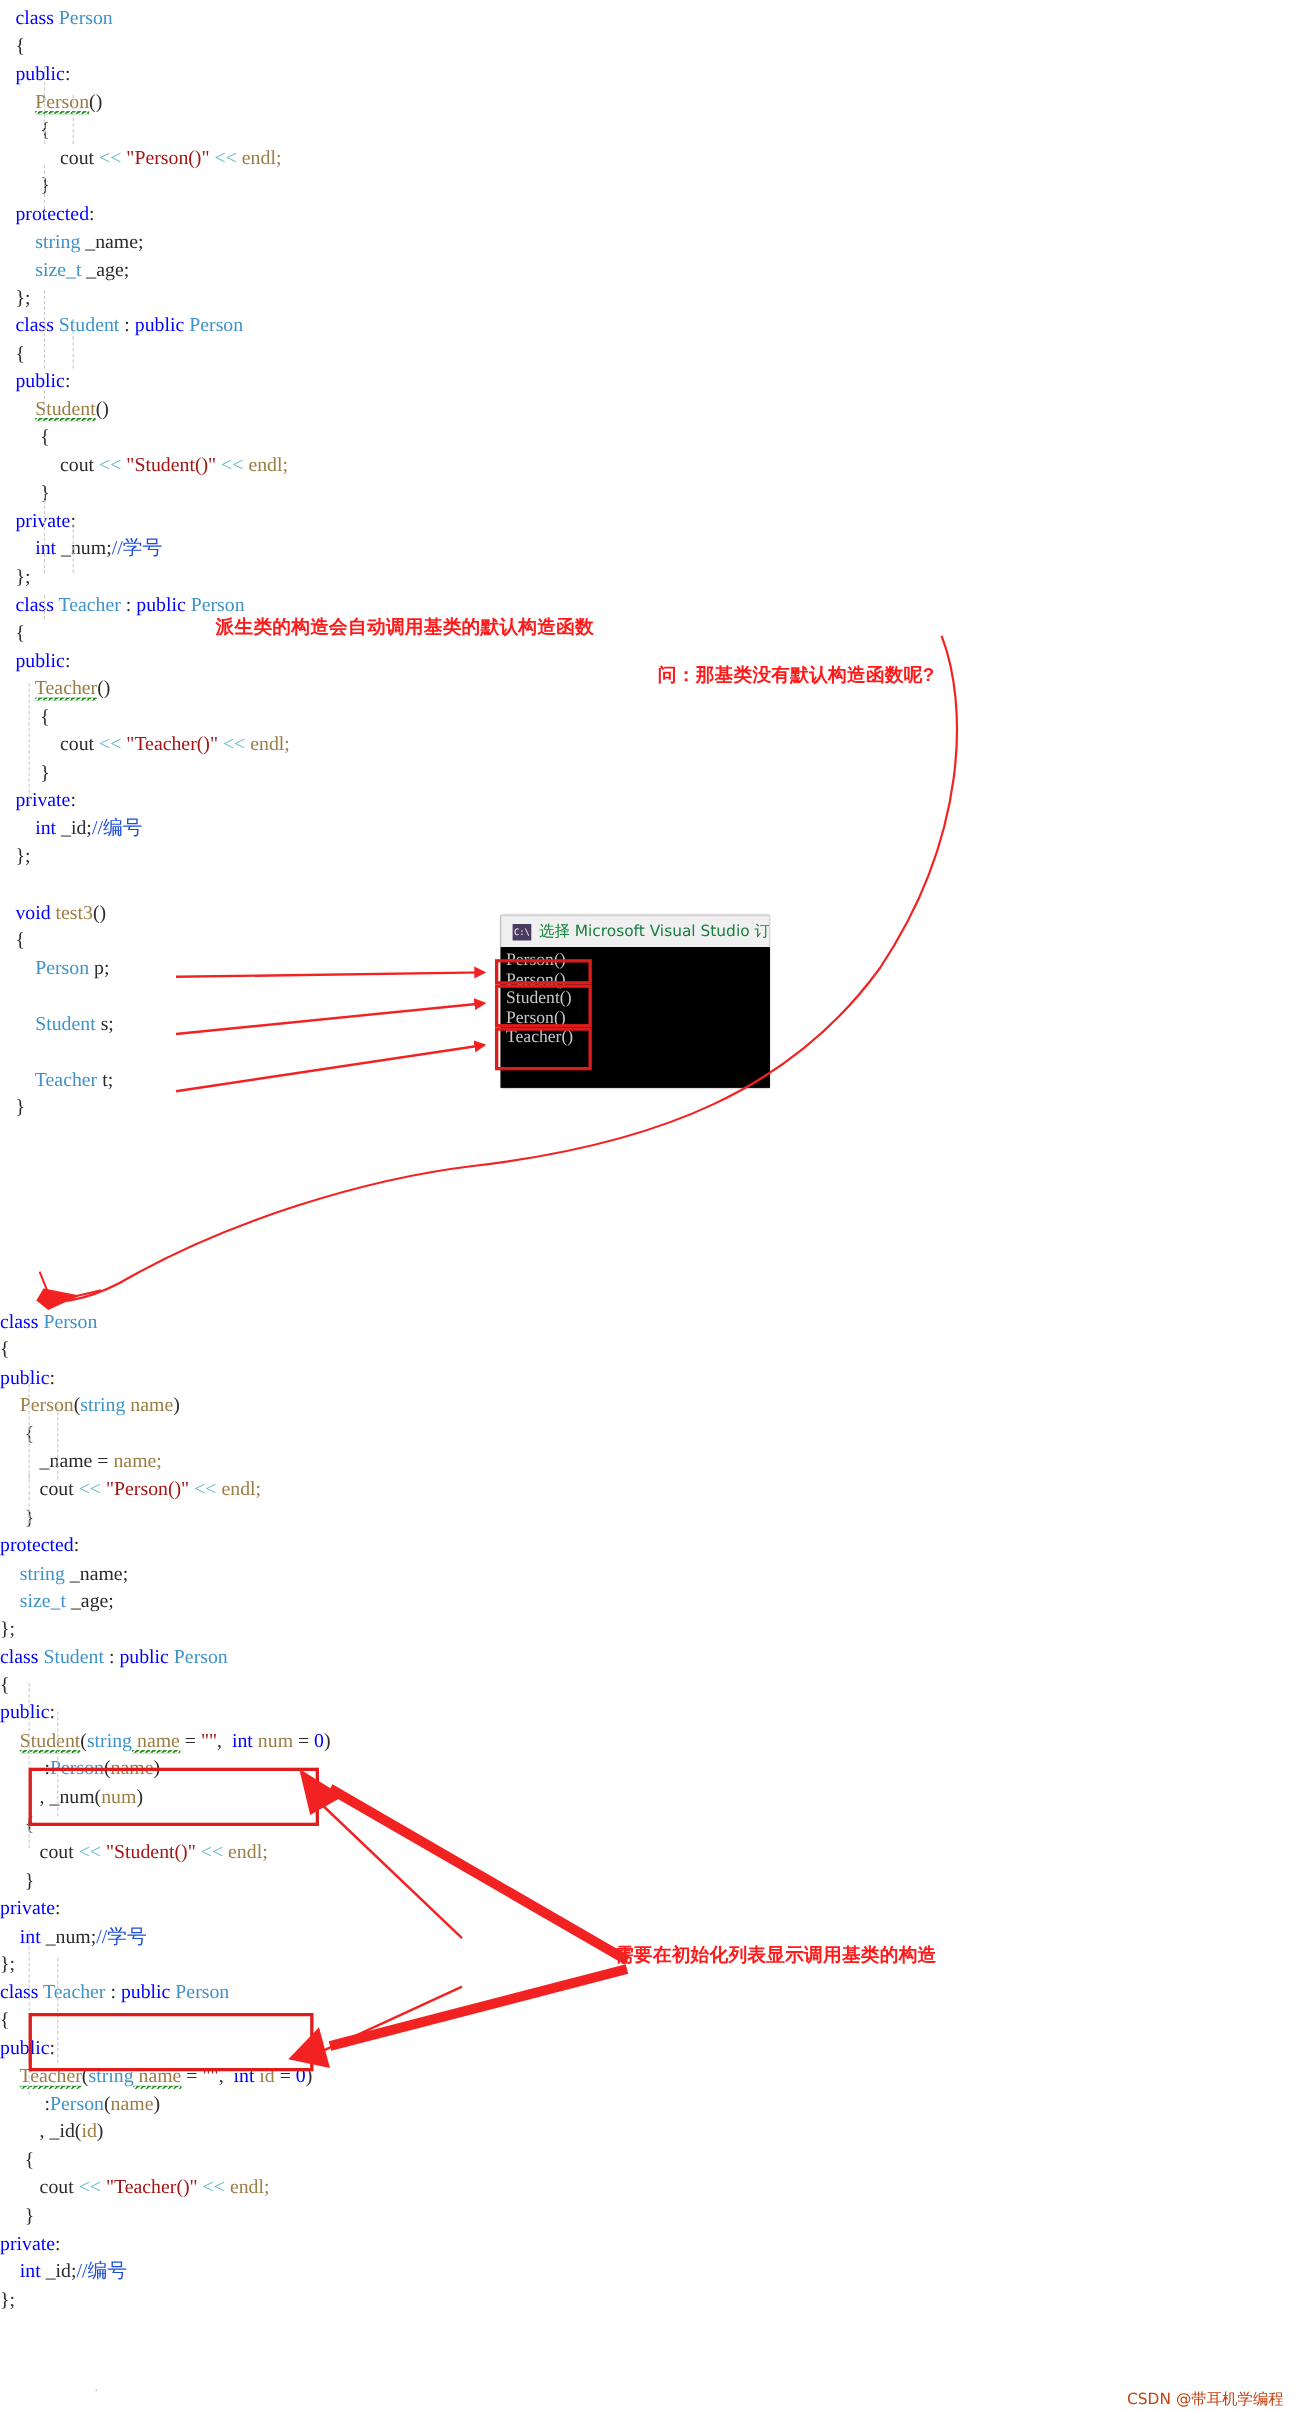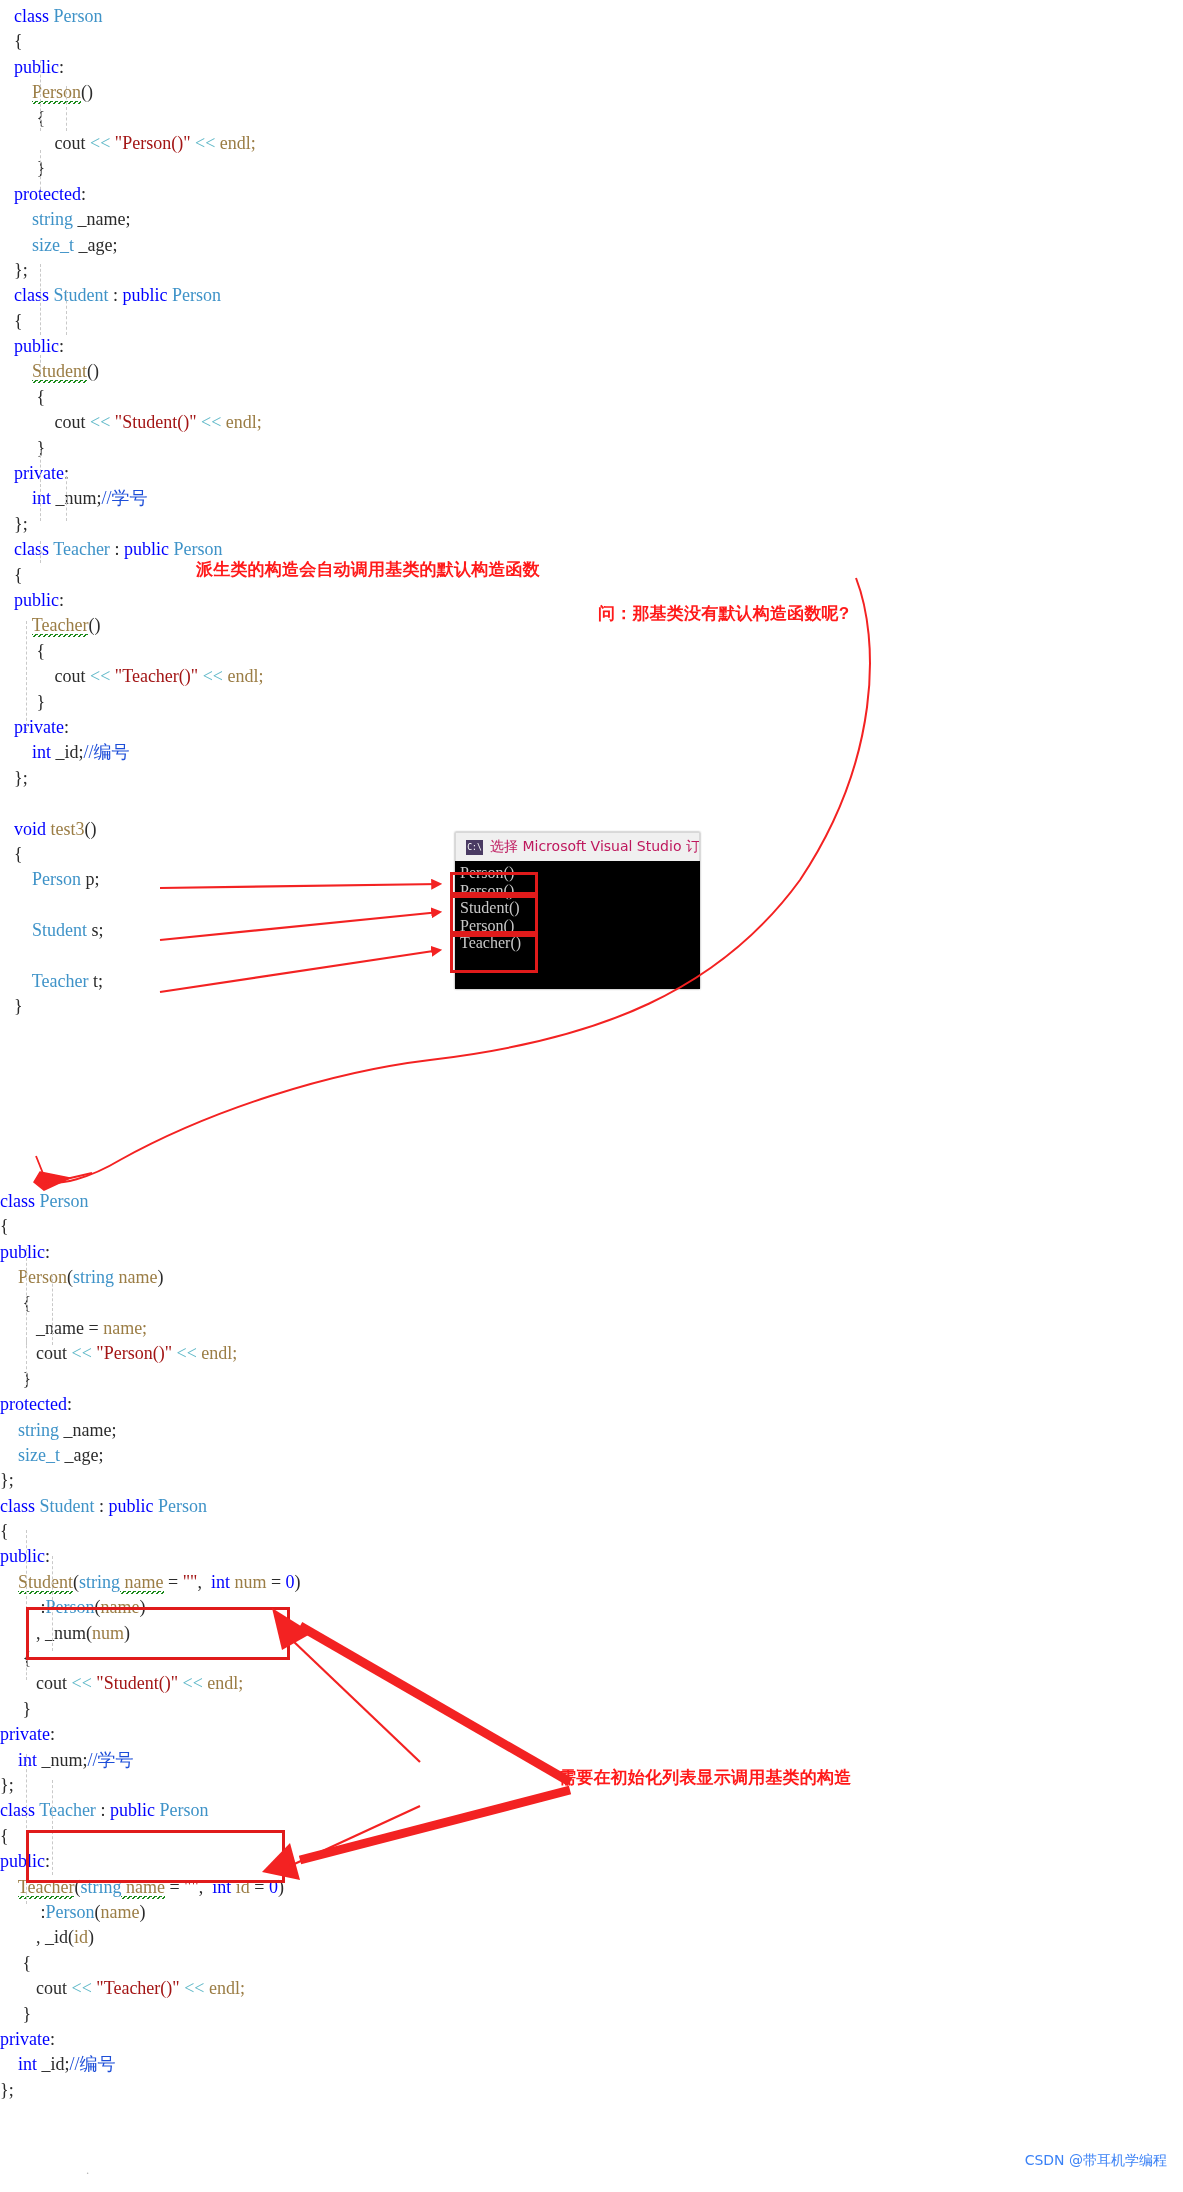--- a/index.html
+++ b/index.html
@@ -104,21 +104,21 @@
     font-family: "DejaVu Sans Mono", monospace;
     font-size: 8px;
     line-height: 15px;
     text-align: center;
     margin-right: 7px;
     flex: none;
   }
   #console-title {
     font-family: "DejaVu Sans", "Liberation Sans", sans-serif;
     font-size: 14px;
-    color: #be185d;
+    color: #15803d;
     white-space: nowrap;
     overflow: hidden;
   }
   #console-body {
     position: absolute;
     left: 1px; top: 29px;
     width: 243px;
     height: 126px;
     background: #000000;
     padding: 3px 0 0 4px;
@@ -129,22 +129,22 @@
     font-family: "Liberation Serif", "DejaVu Serif", serif;
     font-size: 16px;
     line-height: 17.5px;
     white-space: pre;
   }
 
   
   #watermark {
     position: absolute;
     right: 16px;
-    bottom: 22px;
-    color: #3b82f6;
+    bottom: 2px;
+    color: #c2410c;
     font-family: "DejaVu Sans", "Liberation Sans", sans-serif;
     font-size: 14px;
     white-space: nowrap;
   }
   #page-dot {
     position: absolute;
     left: 86px; bottom: 14px;
     color: #b9b9b9;
     font-size: 13px;
   }

